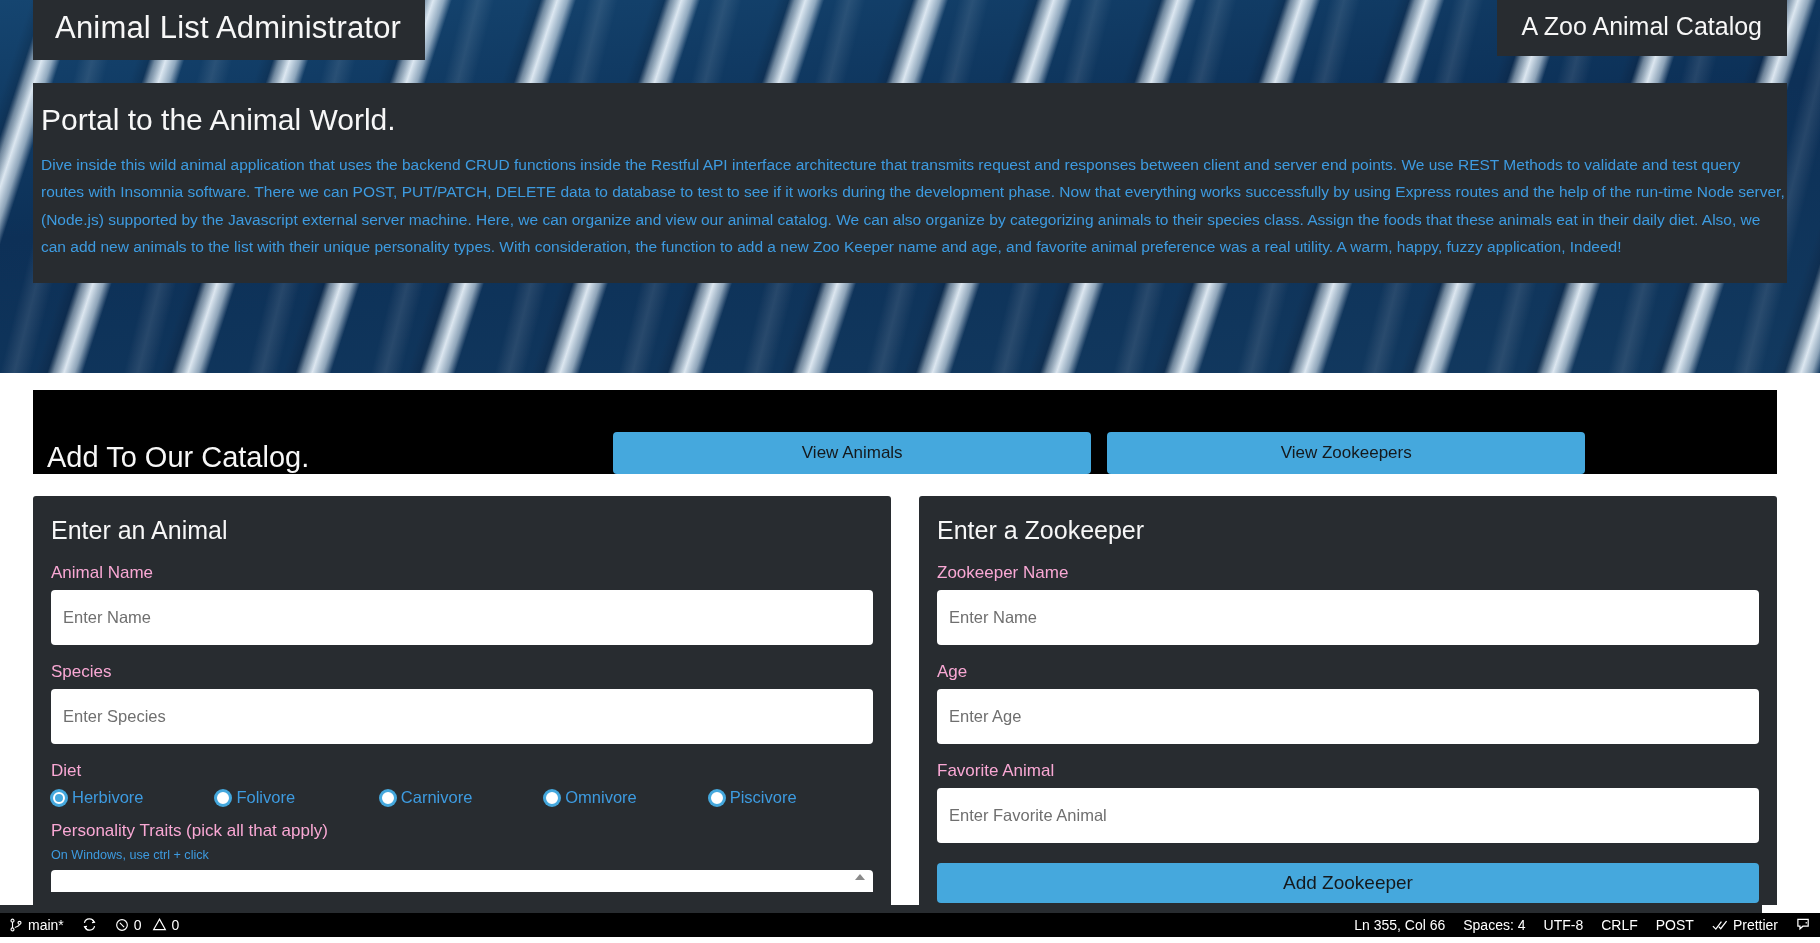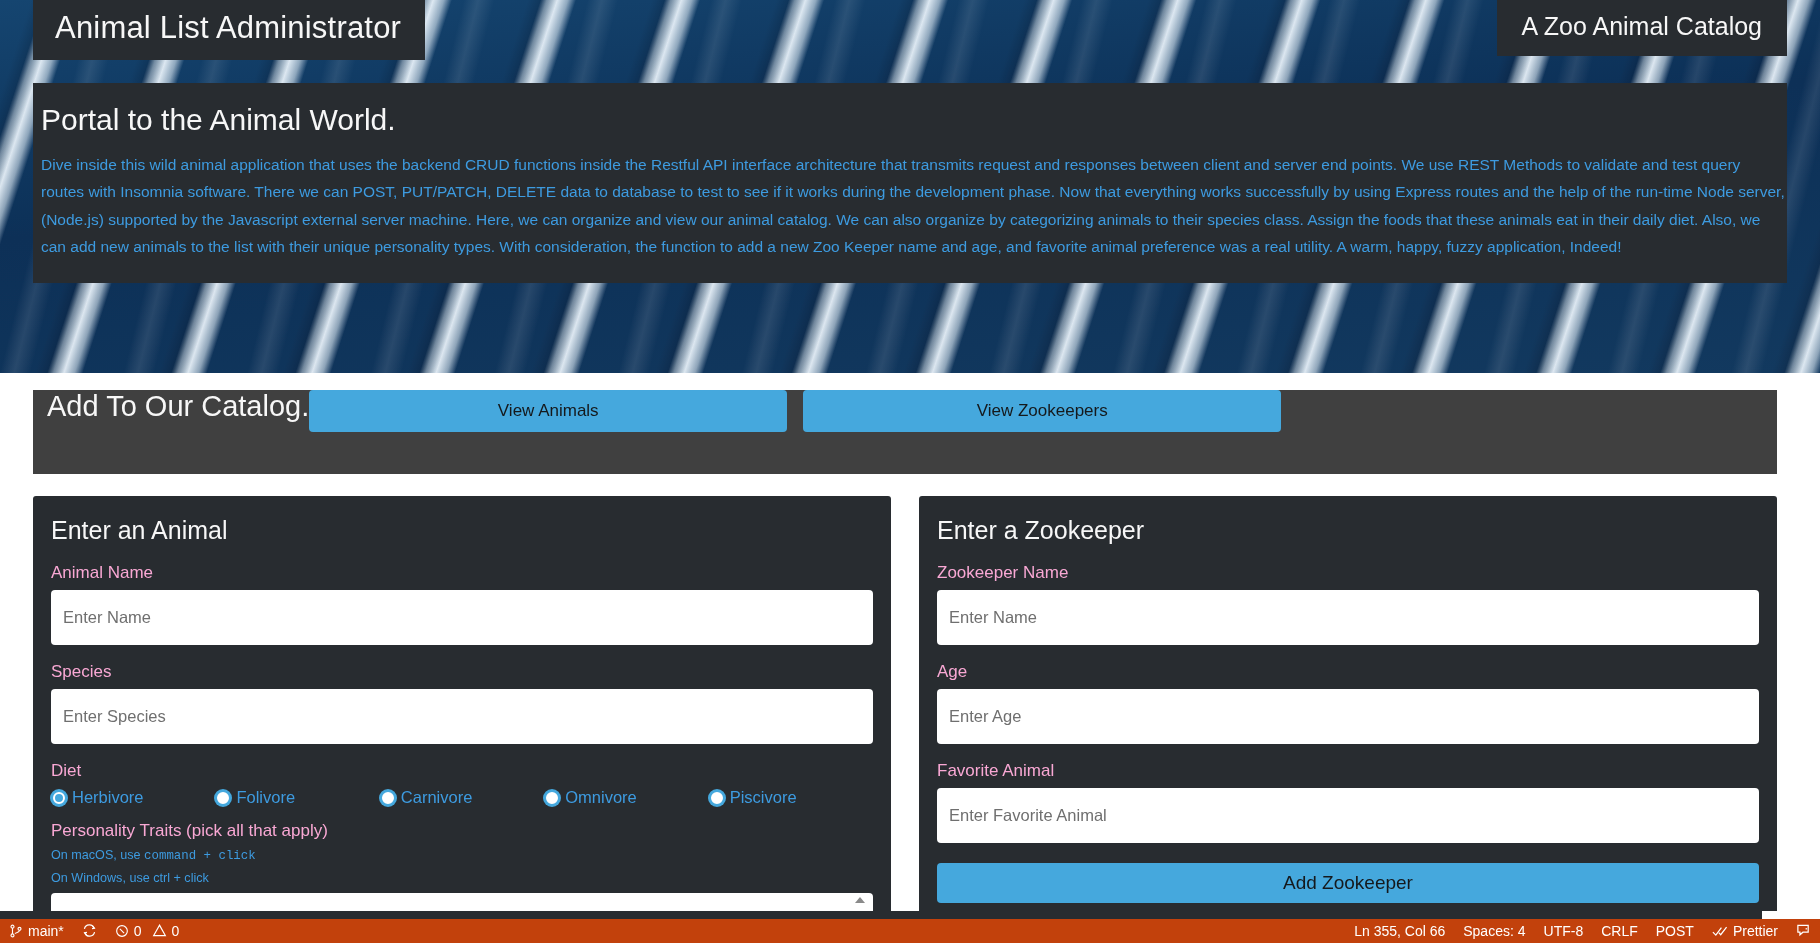--- a/index.html
+++ b/index.html
@@ -115,35 +115,36 @@
   }
 
   
   .gap { height: 17px; background: #fff; }
 
   
   .catalog-bar {
     margin: 0 33px;
     width: 1744px;
     height: 84px;
-    background: #404040;
-    display: flex;
-    align-items: flex-start;
+    background: #000000;
+    display: flex;
+    align-items: flex-end;
   }
   .catalog-bar h2 {
     margin: 0 0 0 14px;
     color: #f7f7f7;
     font-size: 29px;
     font-weight: 400;
     flex: 0 0 auto;
     white-space: nowrap;
   }
   .catalog-btns {
     display: flex;
     gap: 16px;
+    margin-left: 304px;
   }
   .btn-blue {
     background: #45a8dd;
     border: none;
     border-radius: 4px;
     color: #15191c;
     font-family: "Liberation Sans", sans-serif;
     font-size: 17px;
     height: 42px;
     cursor: pointer;
@@ -259,24 +260,24 @@
   .btn-add {
     width: 100%;
     height: 40px;
     font-size: 19px;
     margin-top: 3px;
   }
 
   
   .statusbar {
     position: absolute;
-    left: 0; bottom: 0;
+    left: 0; bottom: 6px;
     width: 1820px;
     height: 25px;
-    background: #c2410c;
+    background: #000000;
     display: flex;
     align-items: center;
     color: #fff;
     font-size: 14px;
     font-family: "Liberation Sans", sans-serif;
     z-index: 20;
   }
   .sb-left { display: flex; align-items: center; }
   .sb-right { display: flex; align-items: center; margin-left: auto; }
   .sb-item {
@@ -363,23 +364,20 @@
         <span class="radio-label">Omnivore</span>
       </div>
       <div class="radio-item">
         <span class="radio-dot"></span>
         <span class="radio-label">Piscivore</span>
       </div>
     </div>
 
     <label class="field-label">Personality Traits (pick all that apply)</label>
 
-    <p class="hint">
-      <span>On macOS, use </span><code>command + click</code>
-    </p>
     <p class="hint">On Windows, use ctrl + click</p>
 
     <div class="multiselect">
       <span class="ms-arrow"></span>
     </div>
   </div>
 
   <div class="panel">
     <h3>Enter a Zookeeper</h3>
 

